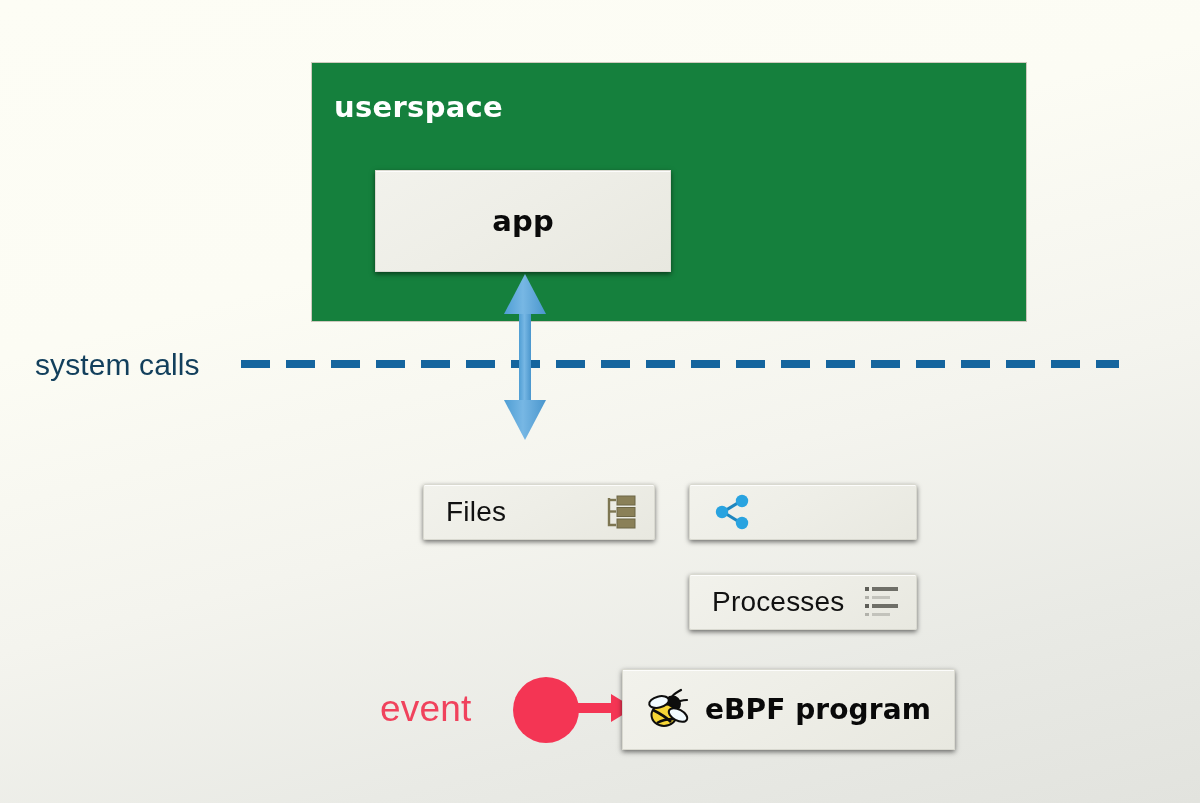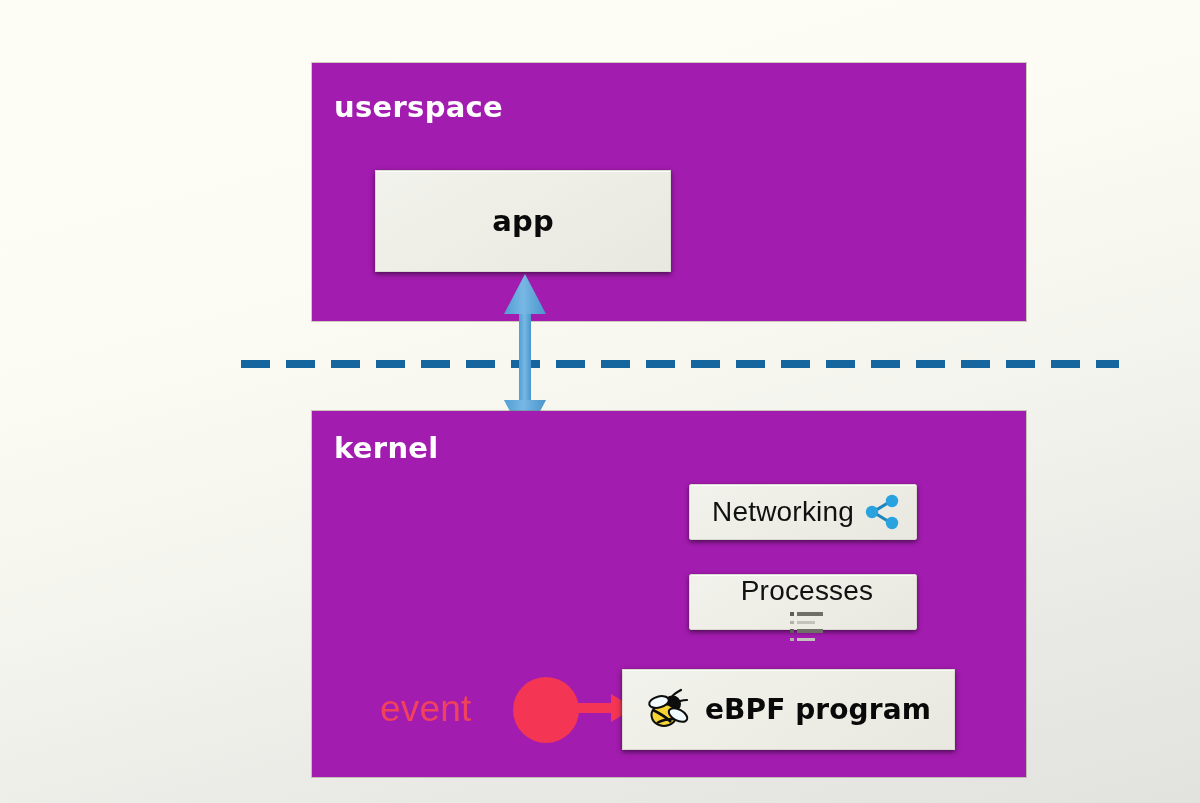--- a/index.html
+++ b/index.html
@@ -21,21 +21,21 @@
   }
   .canvas {
     position: relative;
     width: 1200px;
     height: 803px;
   }
 
   
   .region {
     position: absolute;
-    background: #a21caf;
+    background: #15803d;
     box-shadow: 0 0 0 1px rgba(120,110,90,0.35);
   }
   #userspace-region { left: 312px; top: 63px; width: 714px; height: 258px; }
   #kernel-region    { left: 312px; top: 411px; width: 714px; height: 366px; }
 
   .region-title {
     position: absolute;
     color: #ffffff;
     font-weight: 800;
     font-size: 29px;
@@ -80,21 +80,21 @@
   .subsystem .chip-label {
     font-family: "Liberation Sans", sans-serif;
     font-weight: 400;
     font-size: 28px;
     color: #111111;
     letter-spacing: 0.2px;
   }
   #chip-files      { left: 423px; top: 484px; width: 232px; }
   #chip-networking { left: 689px; top: 484px; width: 228px; }
   #chip-memory     { left: 423px; top: 574px; width: 232px; }
-  #chip-processes  { left: 689px; top: 574px; width: 228px; flex-direction: column; }
+  #chip-processes  { left: 689px; top: 574px; width: 228px; }
 
   .chip-icon {
     width: 40px;
     height: 40px;
     flex: 0 0 40px;
     display: flex;
     align-items: center;
     justify-content: center;
   }
 
@@ -170,42 +170,52 @@
 <div class="canvas">
 
   <div class="region" id="userspace-region">
     <div class="region-title" id="userspace-title">userspace</div>
   </div>
 
   <div class="chip" id="app-box">
     <span class="chip-label">app</span>
   </div>
 
+  <div id="syscalls-label">system calls</div>
   <div id="syscalls-dashed-line"></div>
 
   <svg id="syscall-arrow" viewBox="0 0 44 166">
     <defs>
       <linearGradient id="arrGrad" x1="0" y1="0" x2="1" y2="0">
         <stop offset="0%" stop-color="#4f9ed4"></stop>
         <stop offset="45%" stop-color="#77b7e4"></stop>
         <stop offset="100%" stop-color="#4a96cd"></stop>
       </linearGradient>
     </defs>
     <rect x="16" y="28" width="12" height="110" fill="url(#arrGrad)"></rect>
     <polygon points="22,0 43,40 1,40" fill="url(#arrGrad)"></polygon>
     <polygon points="22,166 43,126 1,126" fill="url(#arrGrad)"></polygon>
   </svg>
 
-  <div class="region" id="kernel-region">
-    <div class="region-title" id="kernel-title">kernel</div>
-  </div>
-
+
+  <div class="chip subsystem" id="chip-files">
+    <span class="chip-label">Files</span>
+    <span class="chip-icon">
+      <svg class="icon-svg" width="36" height="36" viewBox="0 0 36 36">
+        <path d="M7 4 L7 31 L14 31" stroke="#7d7652" stroke-width="2.4" fill="none"></path>
+        <path d="M7 17.5 L14 17.5" stroke="#7d7652" stroke-width="2.4" fill="none"></path>
+        <path d="M7 6 L14 6" stroke="#7d7652" stroke-width="2.4" fill="none"></path>
+        <rect x="15" y="2" width="18" height="9" fill="#8a8058" stroke="#6d6646" stroke-width="1"></rect>
+        <rect x="15" y="13.5" width="18" height="9" fill="#8a8058" stroke="#6d6646" stroke-width="1"></rect>
+        <rect x="15" y="25" width="18" height="9" fill="#8a8058" stroke="#6d6646" stroke-width="1"></rect>
+      </svg>
+    </span>
+  </div>
 
   <div class="chip subsystem" id="chip-networking">
-    <span class="chip-label">Networking</span>
     <span class="chip-icon">
       <svg class="icon-svg" width="36" height="36" viewBox="0 0 36 36">
         <line x1="9" y1="18" x2="27" y2="7" stroke="#1e86bf" stroke-width="3.2"></line>
         <line x1="9" y1="18" x2="27" y2="29" stroke="#1e86bf" stroke-width="3.2"></line>
         <circle cx="8" cy="18" r="6.2" fill="#29a3e0"></circle>
         <circle cx="28" cy="7" r="6.2" fill="#29a3e0"></circle>
         <circle cx="28" cy="29" r="6.2" fill="#29a3e0"></circle>
       </svg>
     </span>
   </div>

